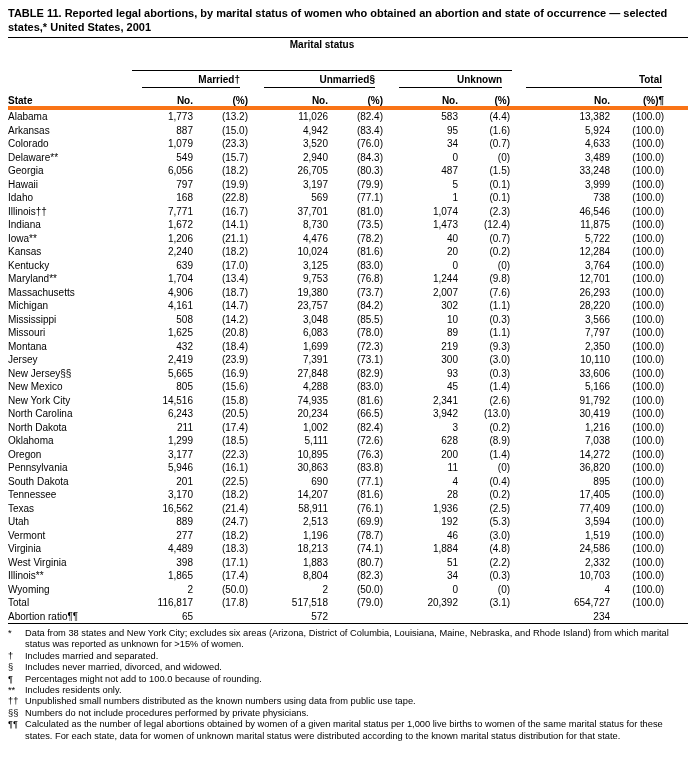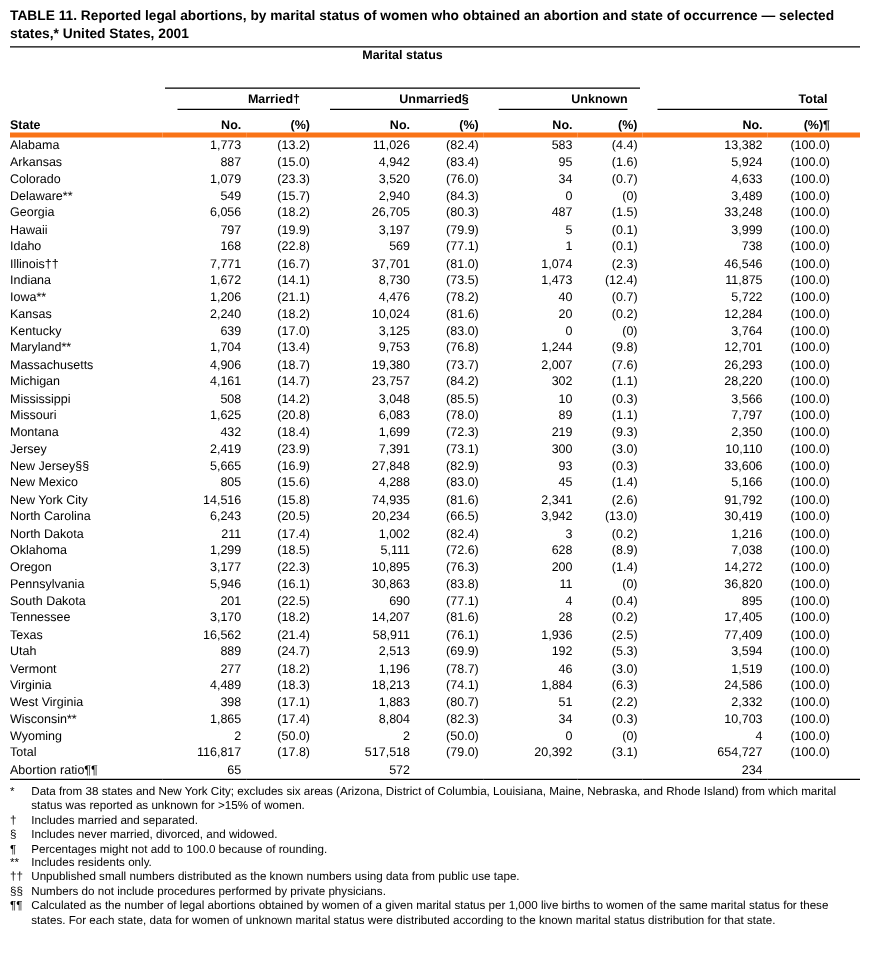--- a/index.html
+++ b/index.html
@@ -440,37 +440,37 @@
           <td>1,519</td>
           <td>(100.0)</td>
         </tr>
         <tr>
           <td>Virginia</td>
           <td>4,489</td>
           <td>(18.3)</td>
           <td>18,213</td>
           <td>(74.1)</td>
           <td>1,884</td>
-          <td>(6.3)</td>
+          <td>(4.8)</td>
           <td>24,586</td>
           <td>(100.0)</td>
         </tr>
         <tr>
           <td>West Virginia</td>
           <td>398</td>
           <td>(17.1)</td>
           <td>1,883</td>
           <td>(80.7)</td>
           <td>51</td>
           <td>(2.2)</td>
           <td>2,332</td>
           <td>(100.0)</td>
         </tr>
         <tr>
-          <td>Wisconsin**</td>
+          <td>Illinois**</td>
           <td>1,865</td>
           <td>(17.4)</td>
           <td>8,804</td>
           <td>(82.3)</td>
           <td>34</td>
           <td>(0.3)</td>
           <td>10,703</td>
           <td>(100.0)</td>
         </tr>
         <tr>

